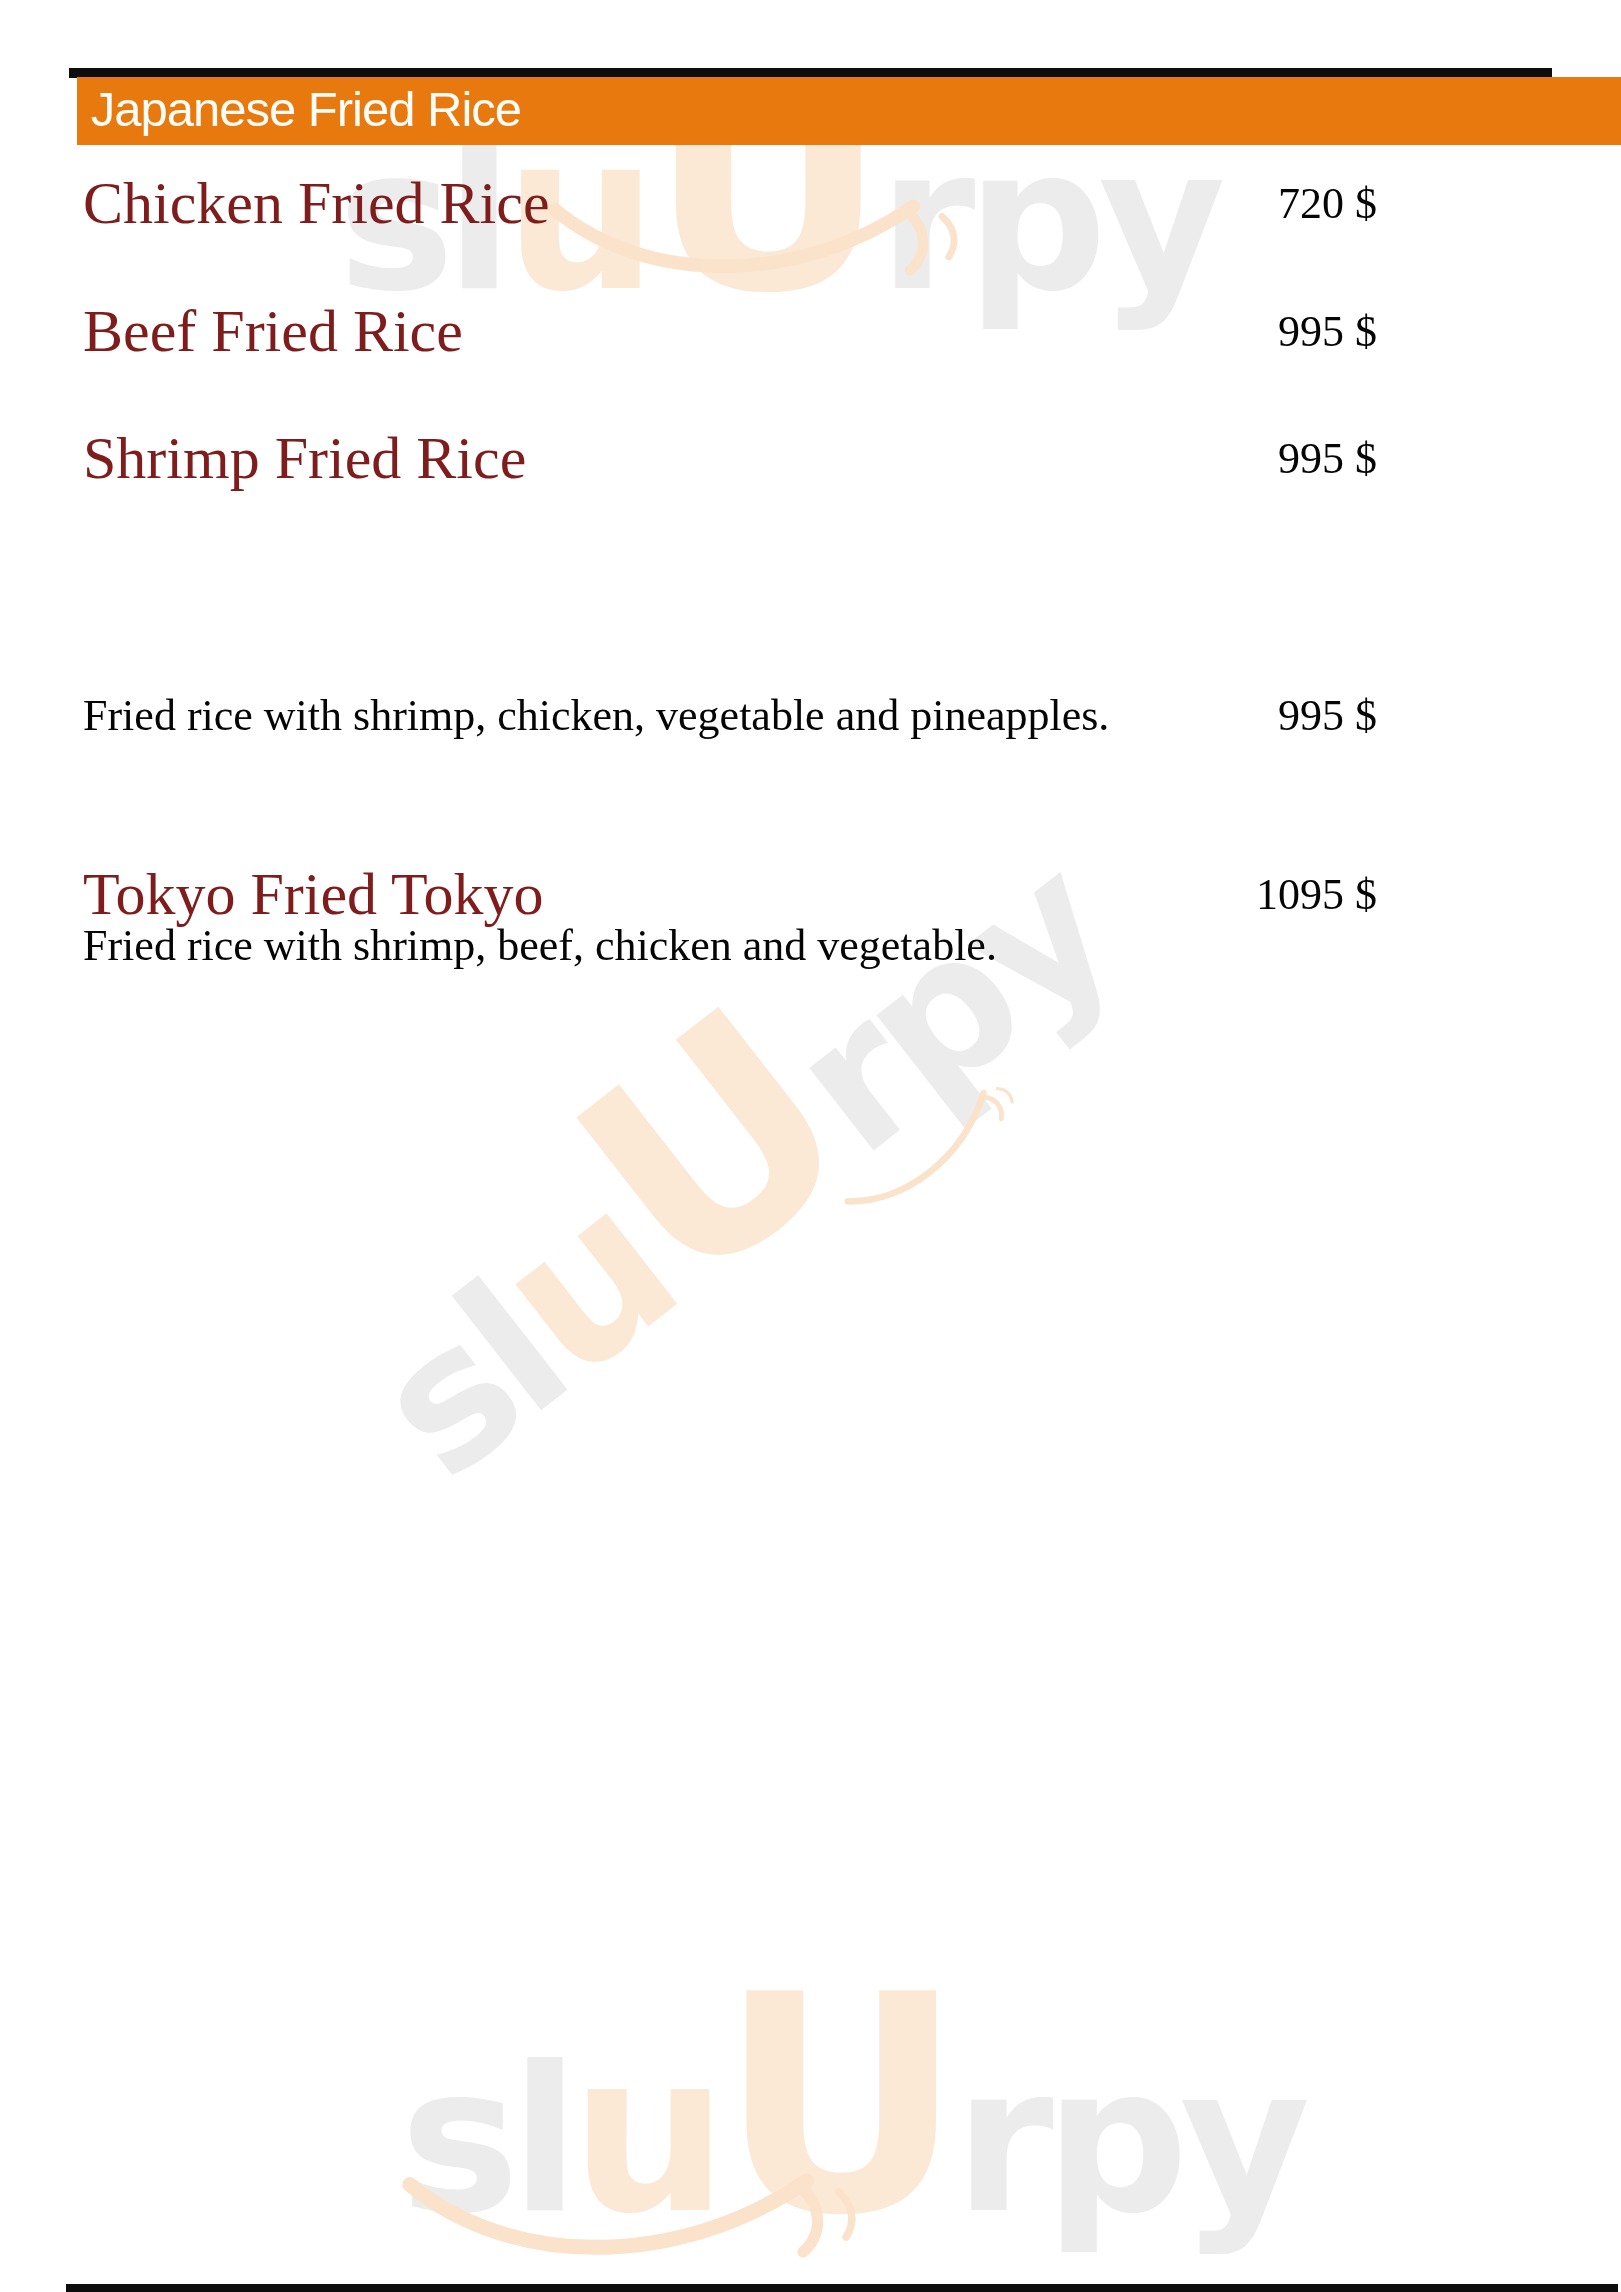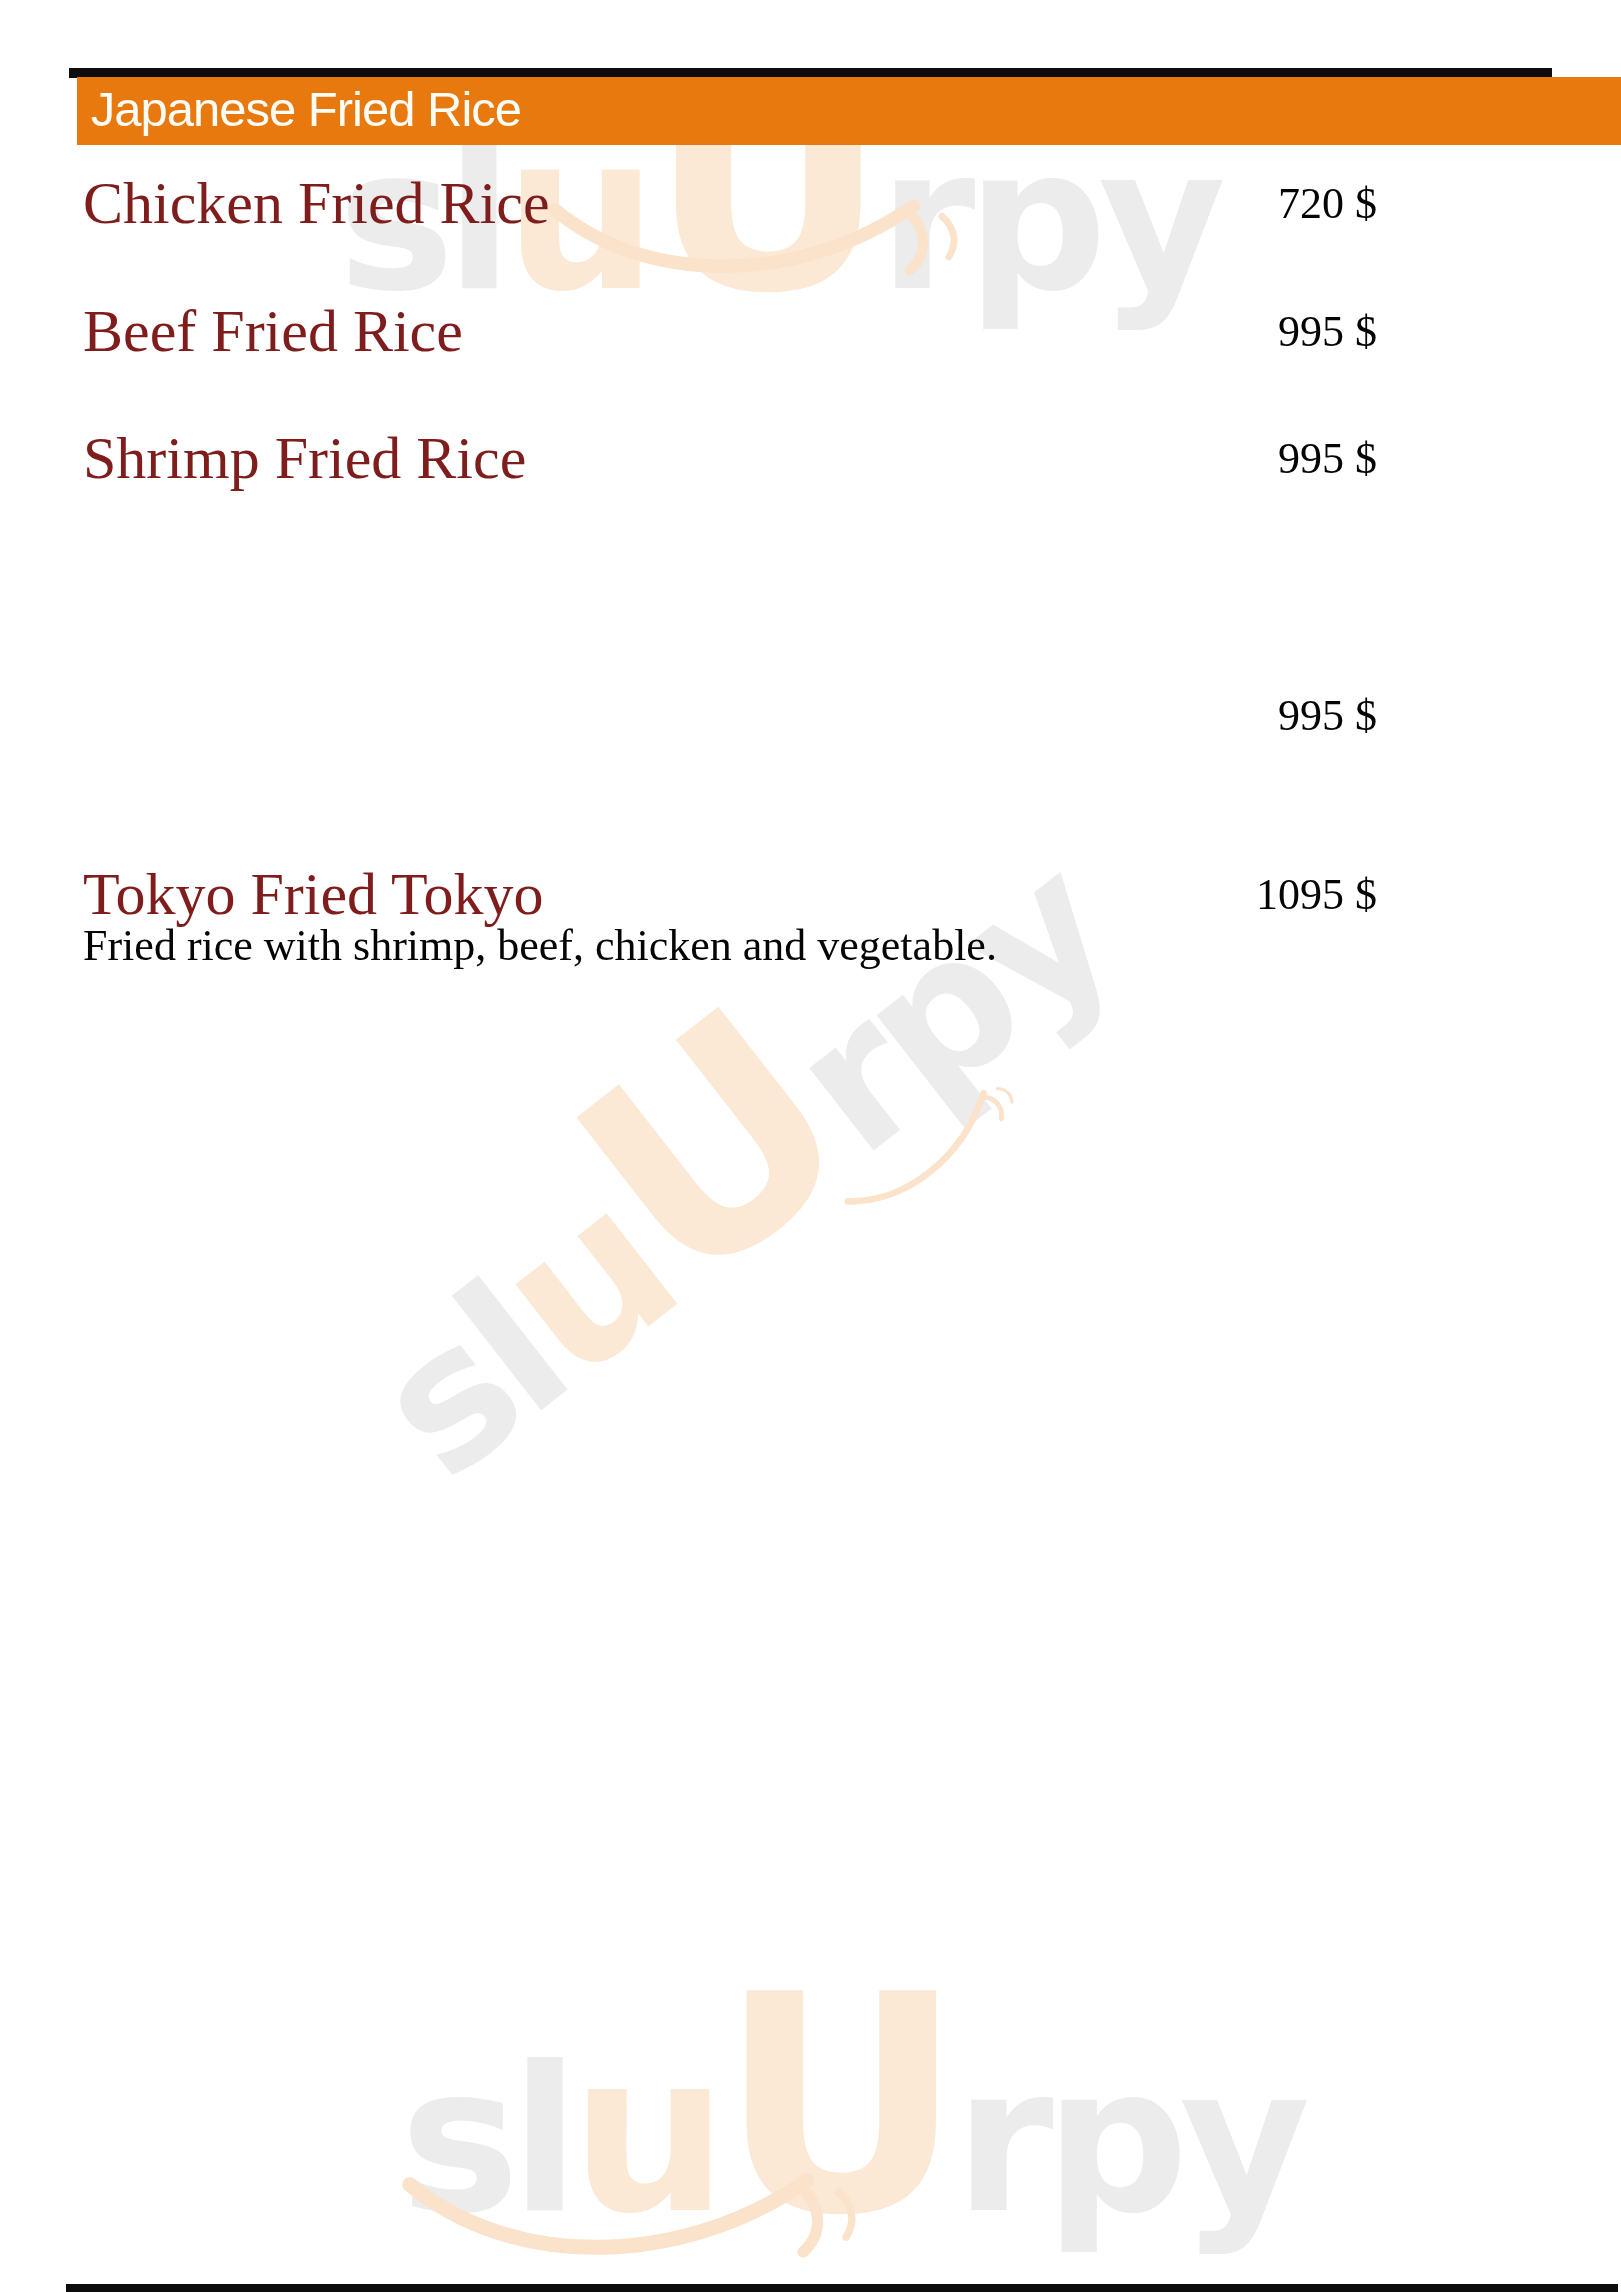--- a/index.html
+++ b/index.html
@@ -100,20 +100,21 @@
     <div class="price">995 $</div>
   </div>
 
   <div class="row r3">
     <div class="name">Shrimp Fried Rice</div>
     <div class="price">995 $</div>
   </div>
 
 
   <div class="row r5">
+    <div class="desc">Fried rice with shrimp, chicken, vegetable and pineapples.</div>
     <div class="price">995 $</div>
   </div>
 
   <div class="row r6">
     <div class="name">Tokyo Fried Tokyo</div>
     <div class="desc">Fried rice with shrimp, beef, chicken and vegetable.</div>
     <div class="price">1095 $</div>
   </div>
 
   <div class="bottombar"></div>

